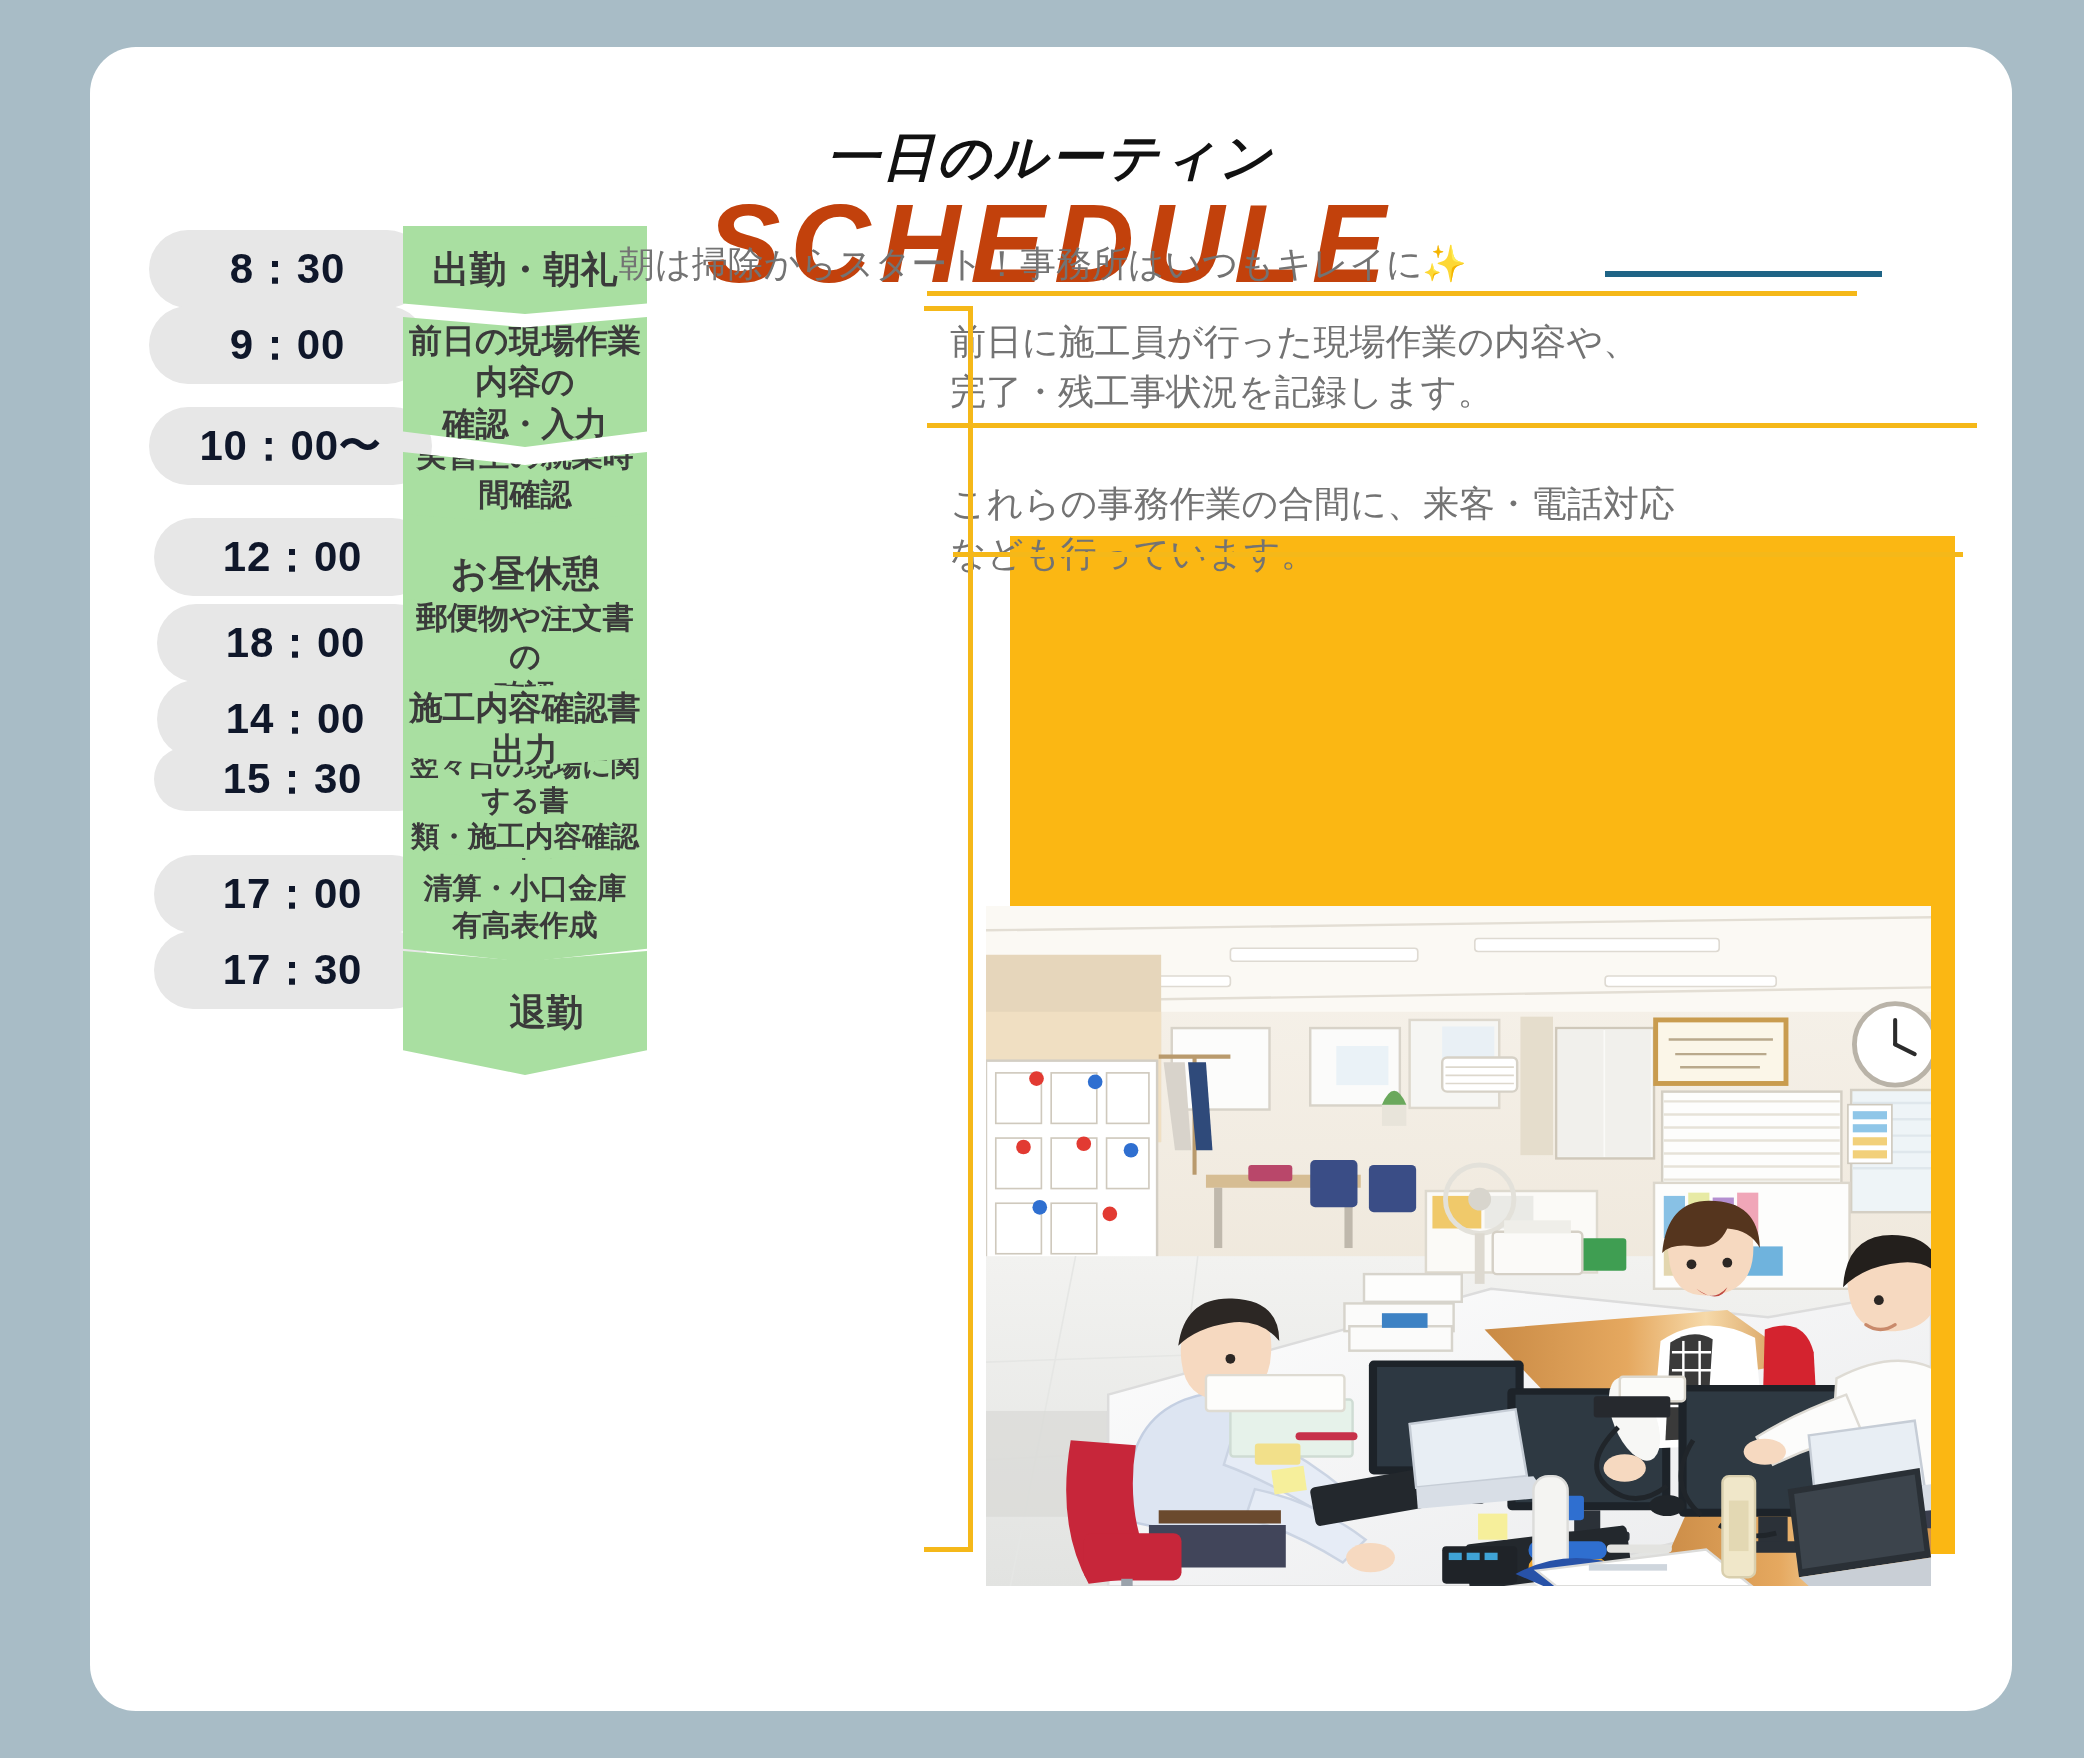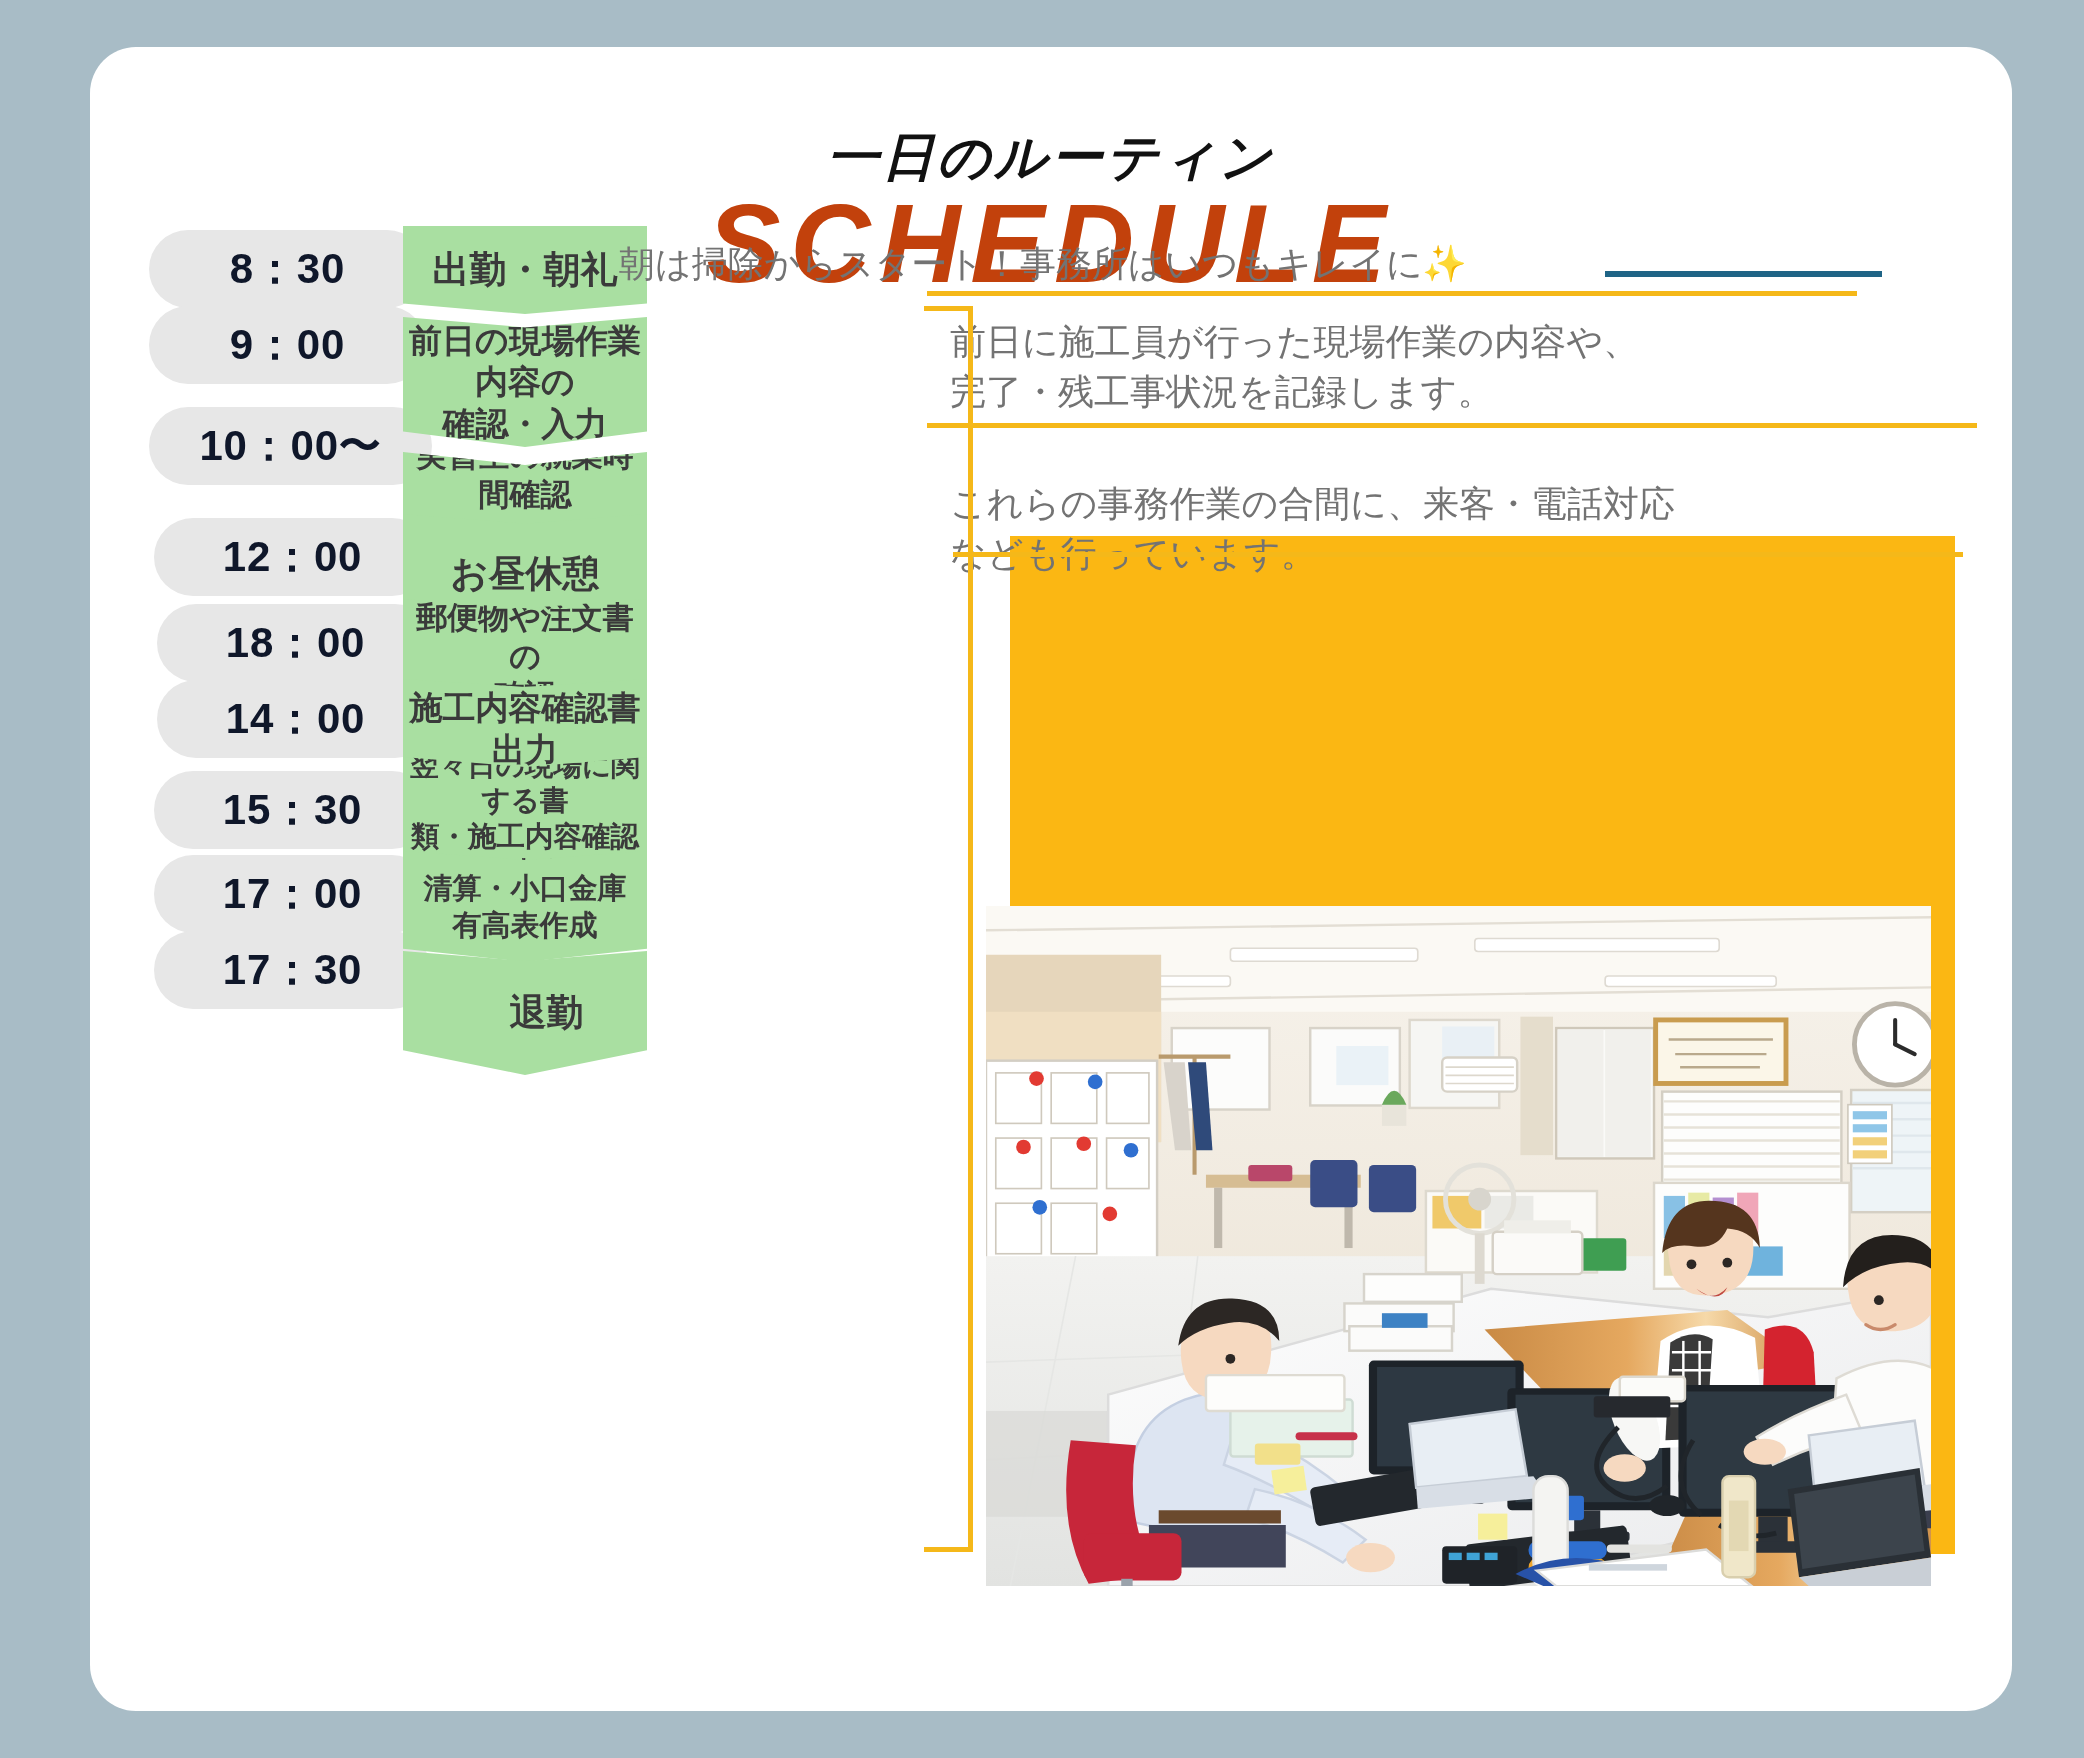--- a/index.html
+++ b/index.html
@@ -449,21 +449,21 @@
     </svg>
   </div>
 
   <div id="time-col">
     <div class="time-pill" style="left:59px; top:183px; width:277px; height:78px;">8：30</div>
     <div class="time-pill" style="left:59px; top:259px; width:277px; height:78px;">9：00</div>
     <div class="time-pill" style="left:59px; top:360px; width:283px; height:78px;">10：00〜</div>
     <div class="time-pill" style="left:64px; top:471px; width:277px; height:78px;">12：00</div>
     <div class="time-pill" style="left:67px; top:557px; width:277px; height:78px;">18：00</div>
     <div class="time-pill" style="left:67px; top:633px; width:277px; height:78px;">14：00</div>
-    <div class="time-pill" style="left:64px; top:700px; width:277px; height:78px;margin-top:24px;">15：30</div>
+    <div class="time-pill" style="left:64px; top:700px; width:277px; height:64px;">15：30</div>
     <div class="time-pill" style="left:64px; top:808px; width:277px; height:78px;">17：00</div>
     <div class="time-pill" style="left:64px; top:884px; width:277px; height:78px;">17：30</div>
   </div>
 
   <div id="chev-col">
     <div class="chev chev-first" style="top:179px; height:88px; font-size:37px;">
       <span style="white-space: pre-line;">出勤・朝礼</span>
     </div>
     <div class="chev chev-mid" style="top:270px; height:130px; font-size:33px;">
       <span style="white-space: pre-line;">前日の現場作業内容の

